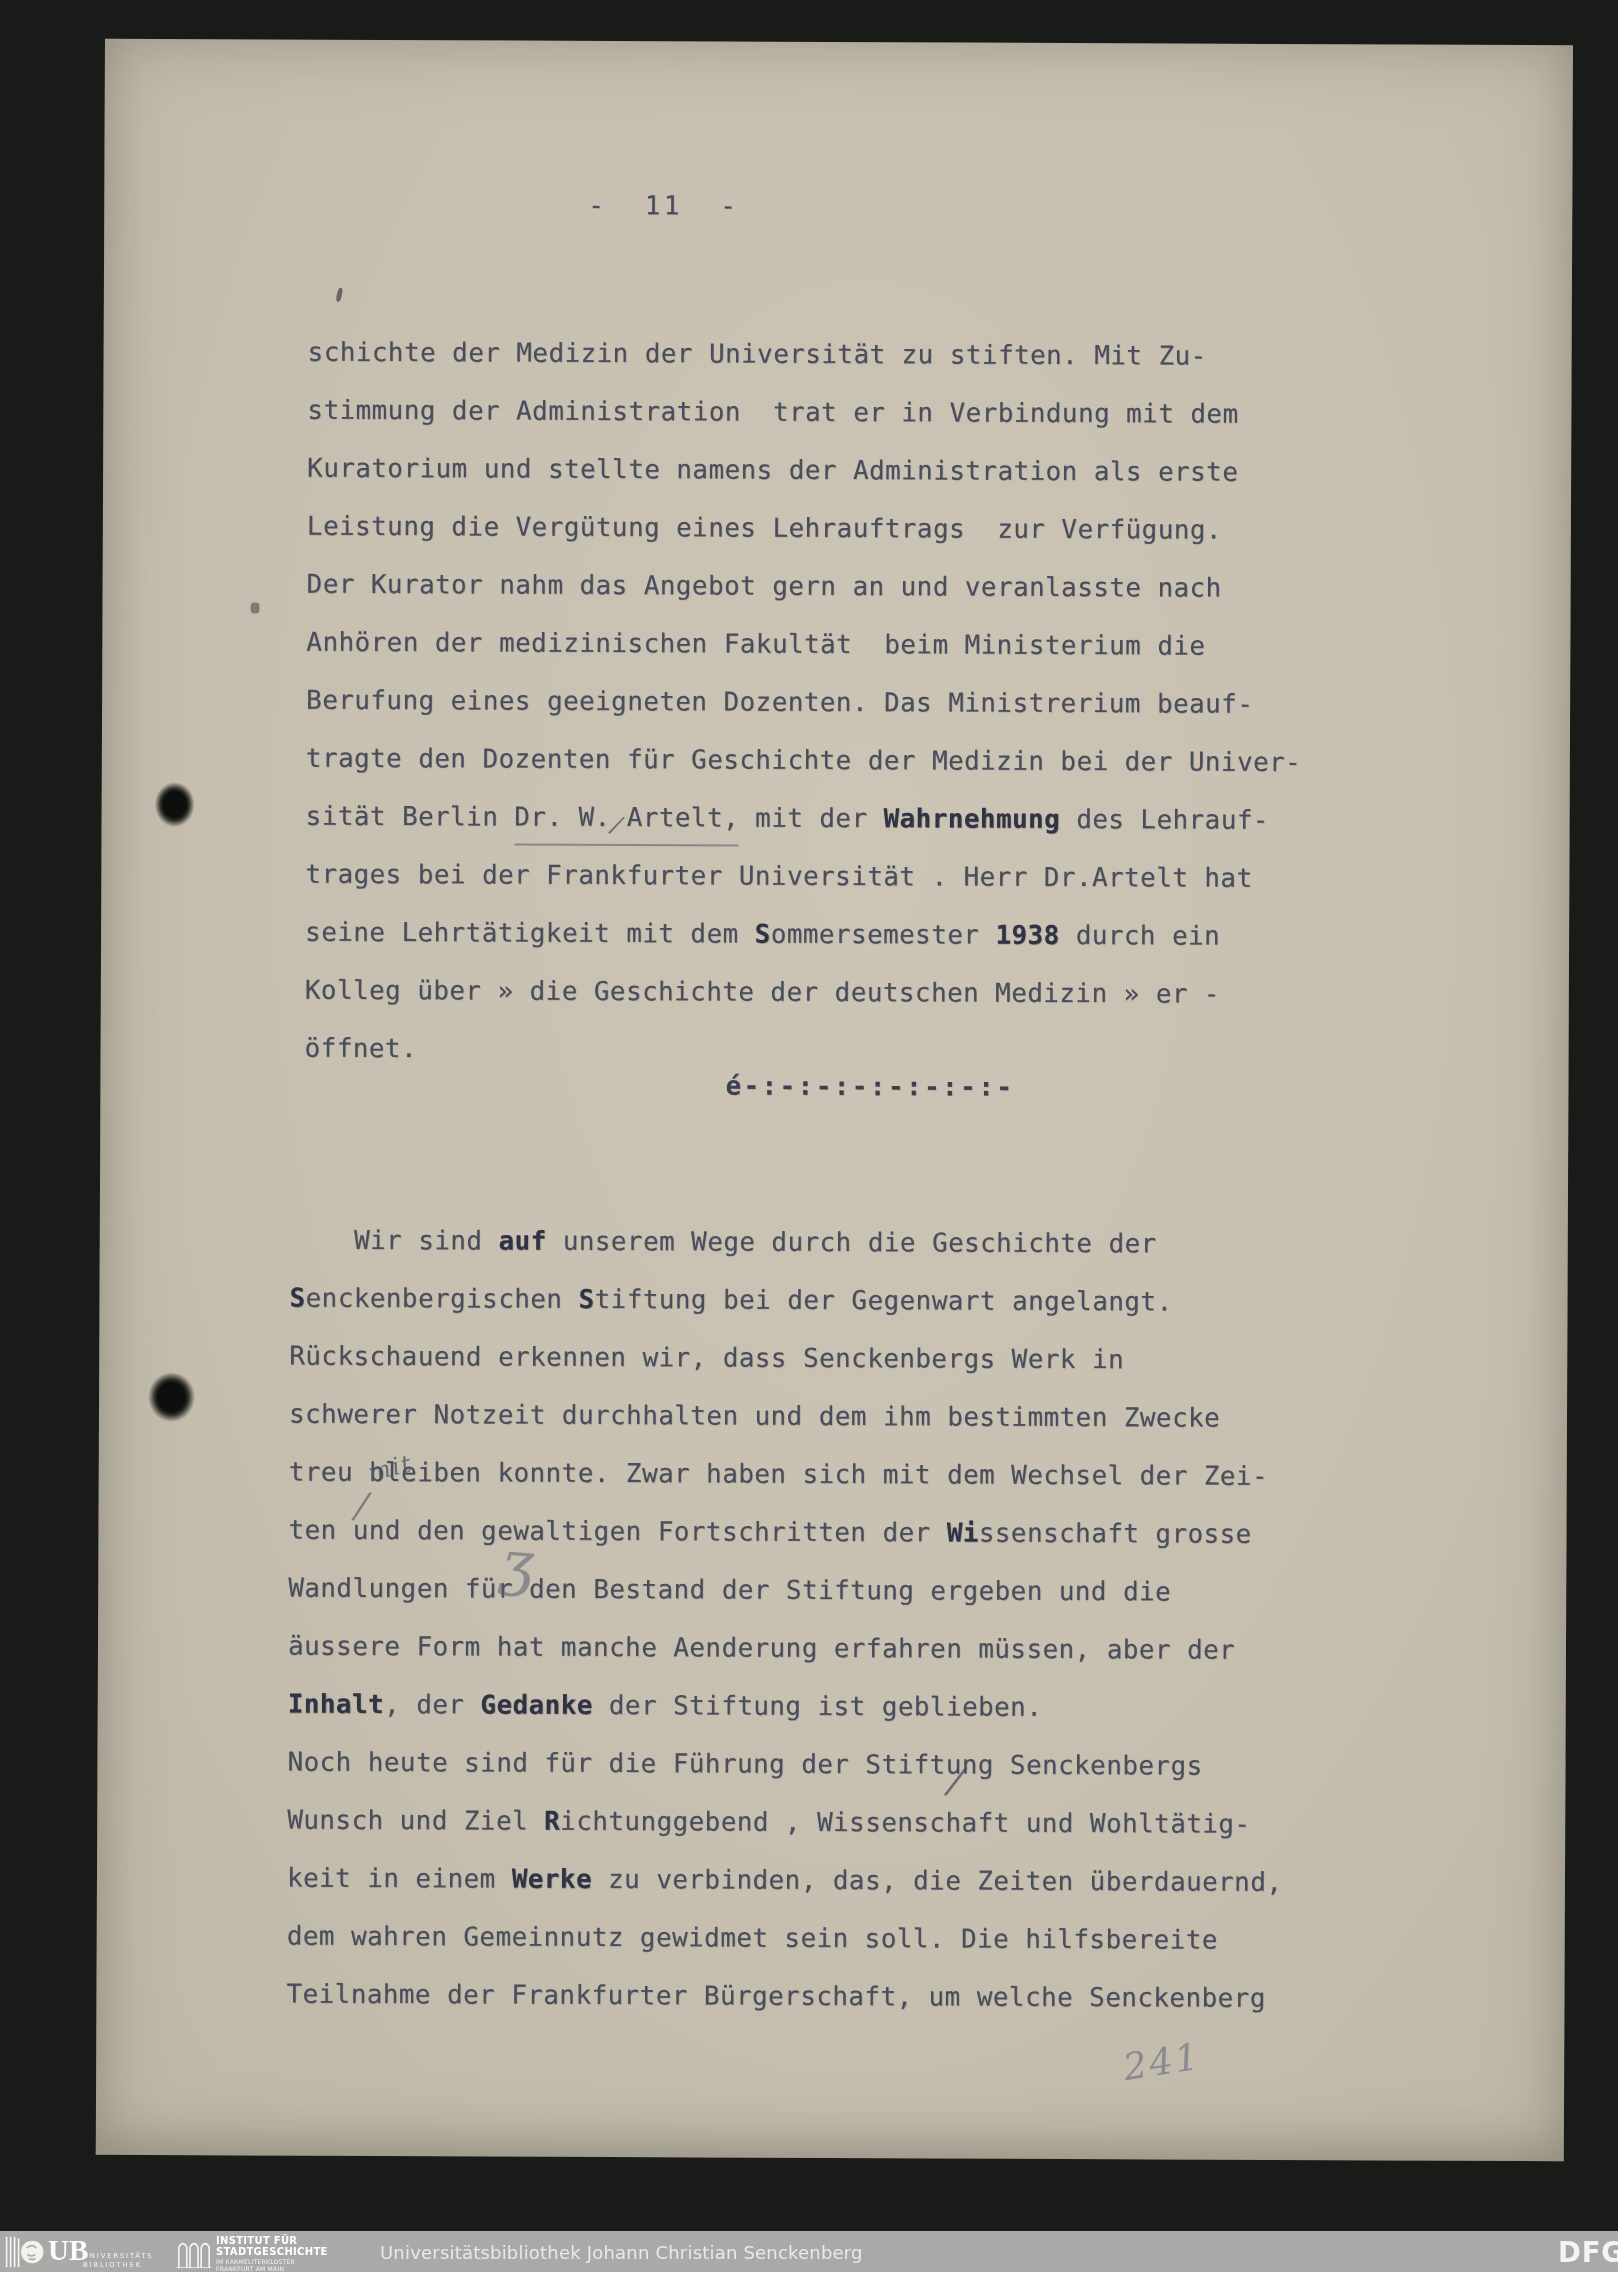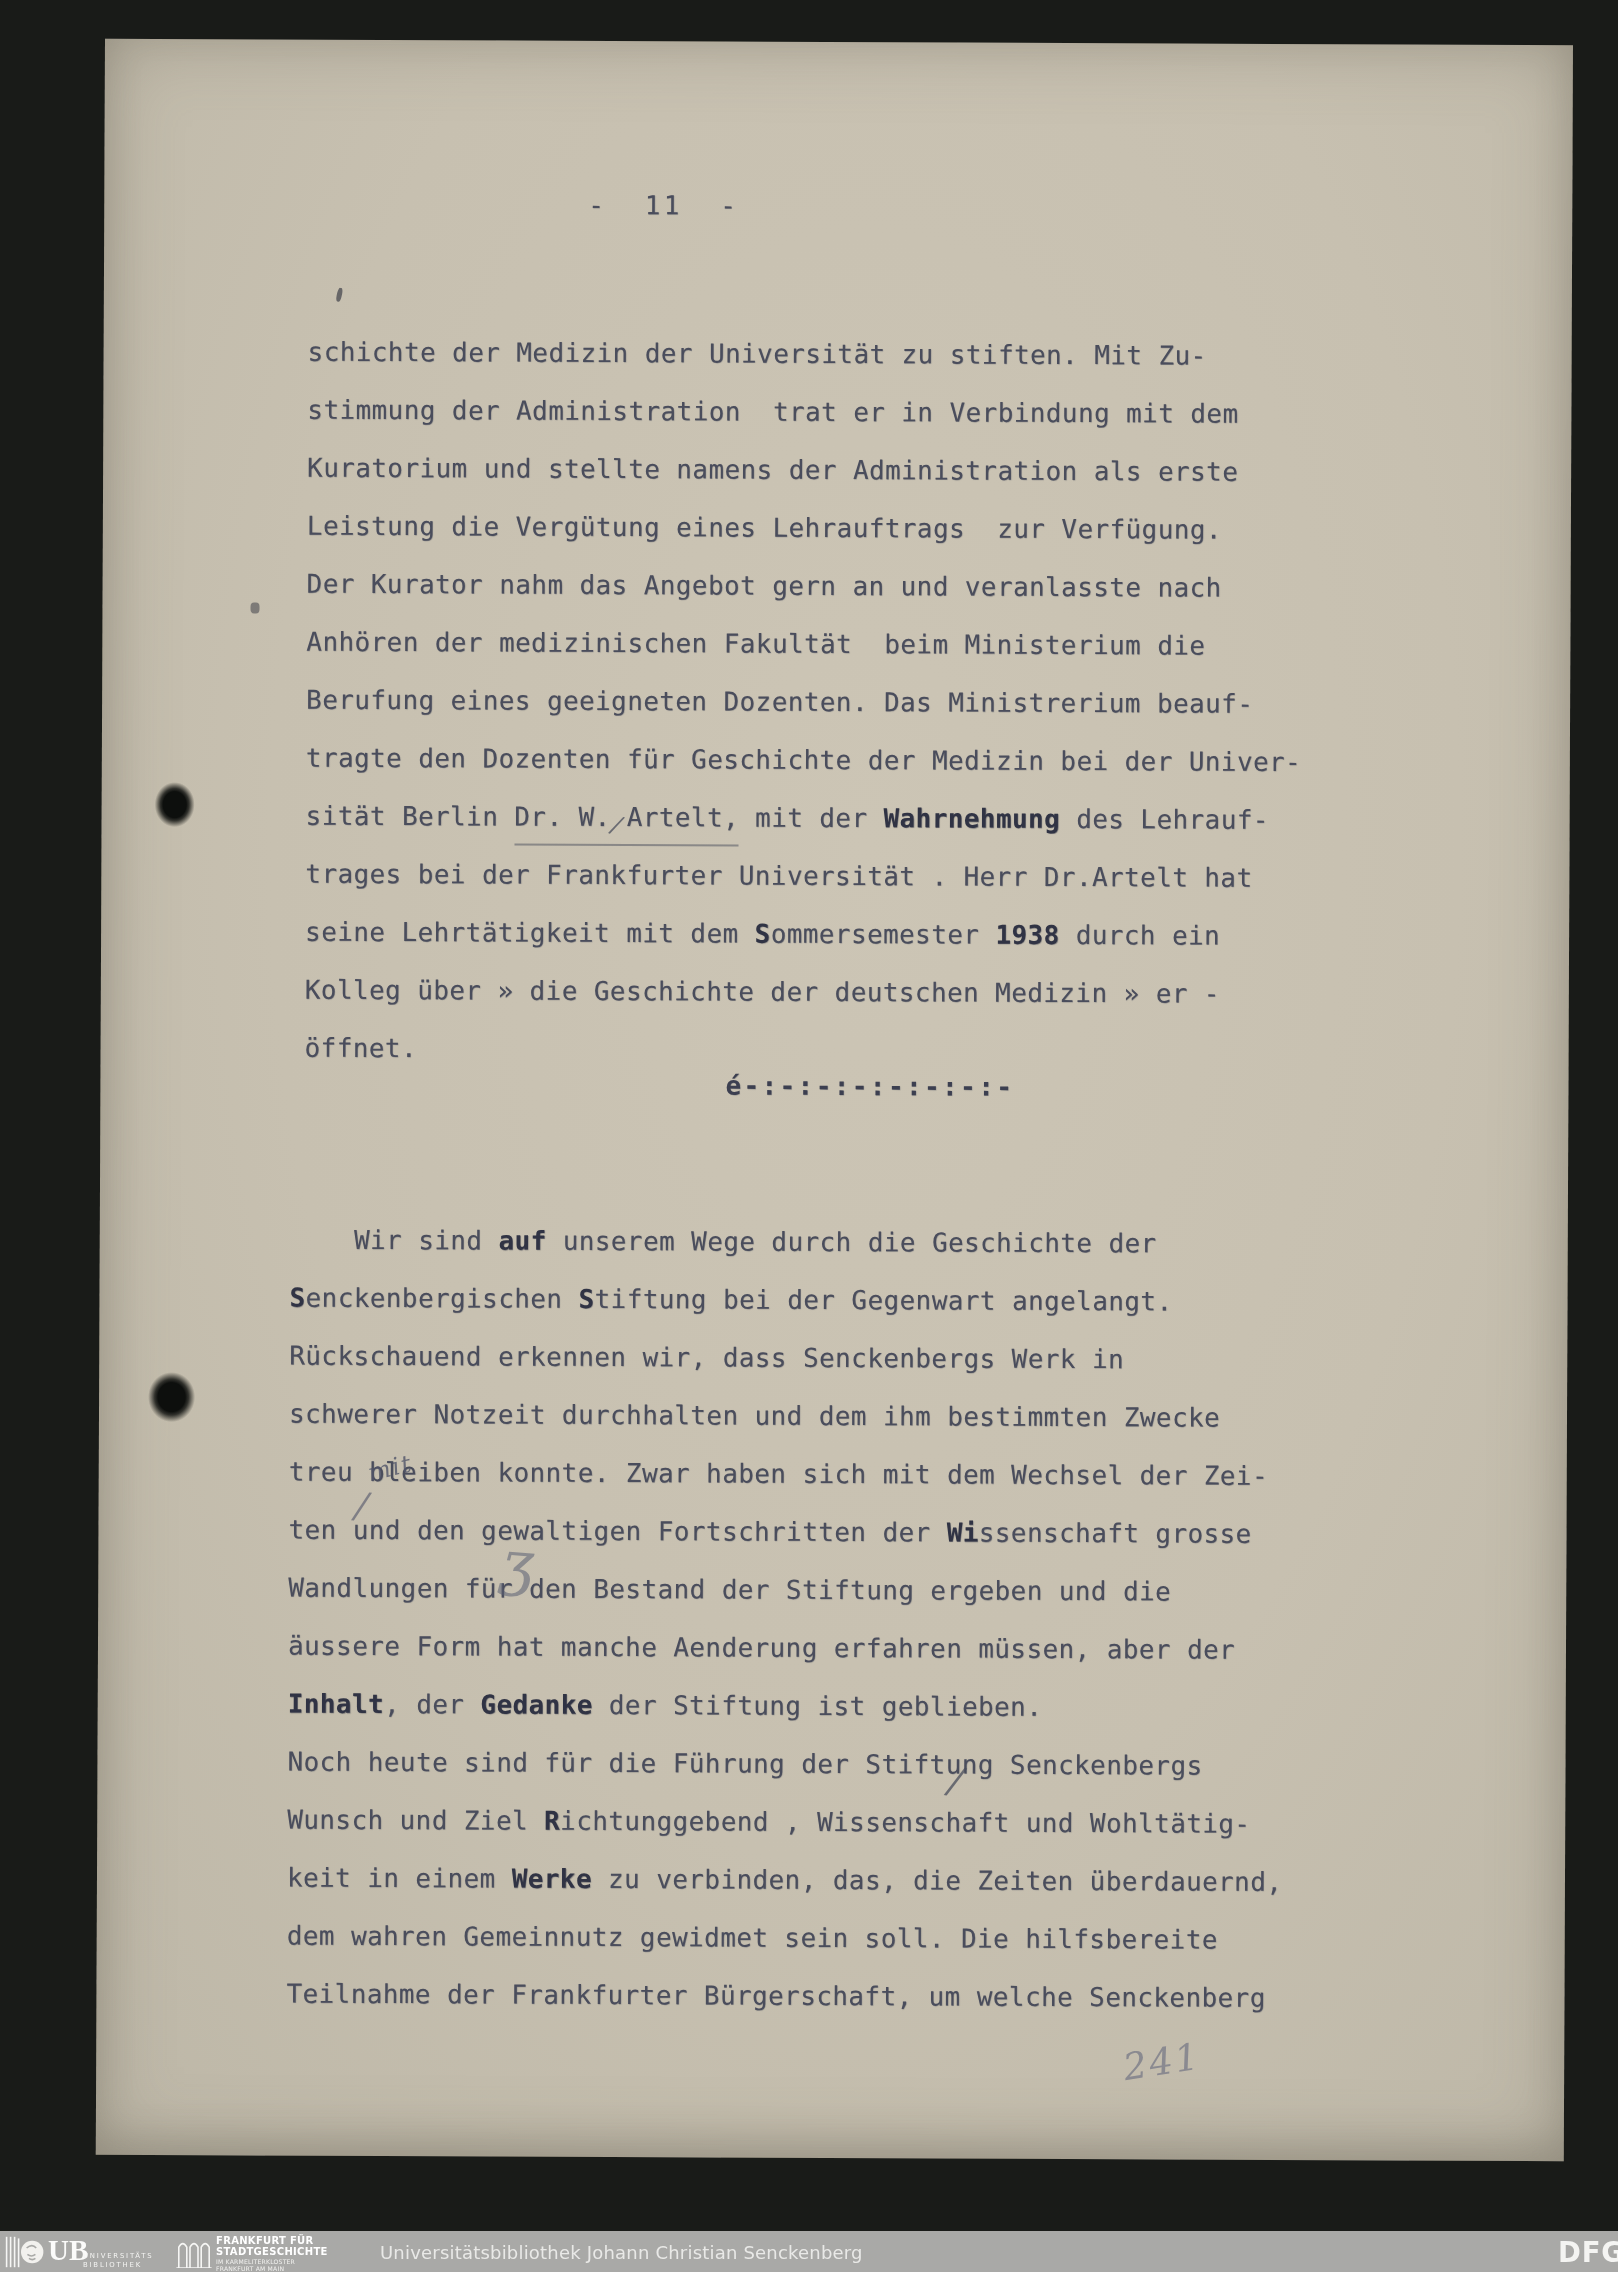--- a/index.html
+++ b/index.html
@@ -112,21 +112,21 @@
 
   <svg class="fitem" style="left:176px;top:4.9px" width="36" height="32" viewBox="0 0 44 40">
     <g stroke="#f6f6f4" stroke-width="2" fill="none">
       <path d="M3 40 V14 q5 -9 10 0 V40"></path>
       <path d="M17 40 V14 q5 -9 10 0 V40"></path>
       <path d="M31 40 V14 q5 -9 10 0 V40"></path>
       <line x1="0" y1="40" x2="44" y2="40"></line>
     </g>
   </svg>
   <div class="fitem inst-text">
-    <div class="l1">FRANKFURT FÜR</div>
+    <div class="l1">INSTITUT FÜR</div>
     <div class="l2">STADTGESCHICHTE</div>
     <div class="l3">IM KARMELITERKLOSTER</div>
     <div class="l4">FRANKFURT AM MAIN</div>
   </div>
 
   <div class="fitem library-name">Universitätsbibliothek Johann Christian Senckenberg</div>
   <div class="fitem dfg">DFG</div>
 </div>
 
 

